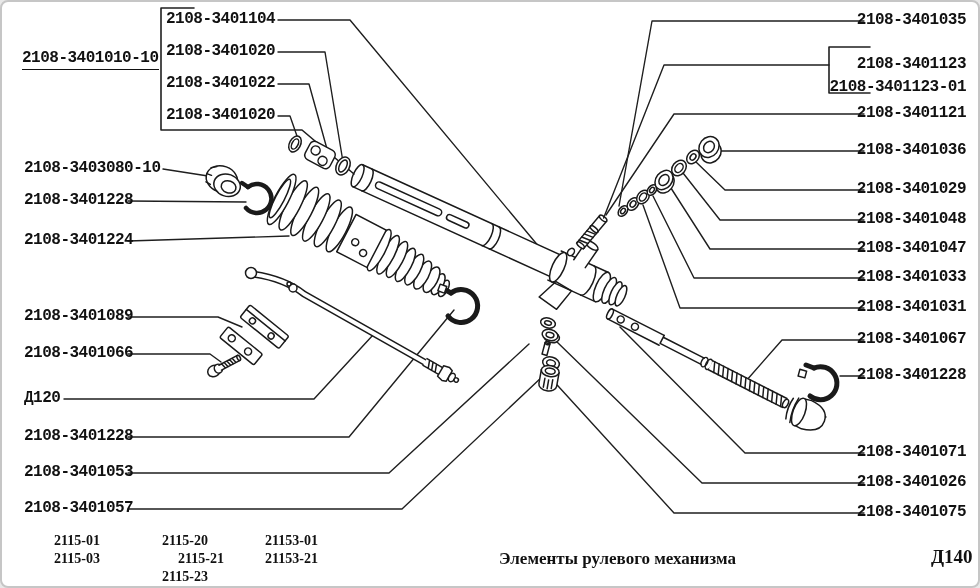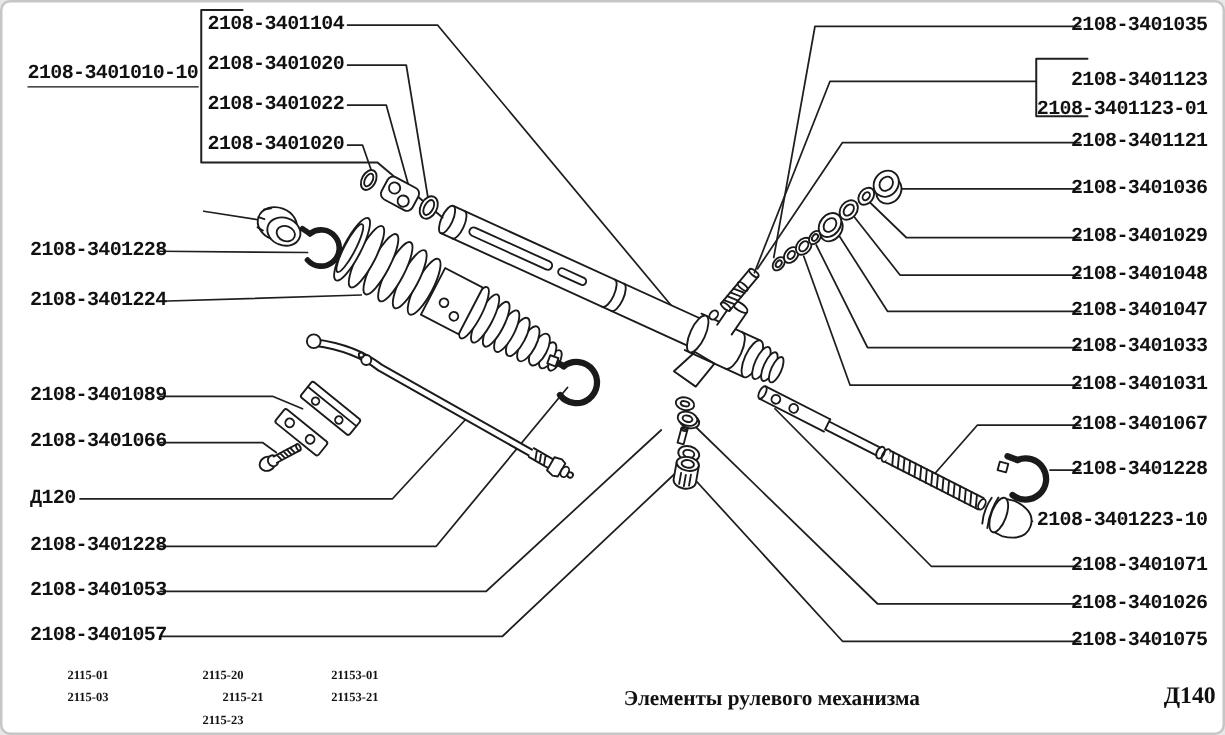--- a/index.html
+++ b/index.html
@@ -19,21 +19,21 @@
   .rodO{fill:none !important; stroke:#1a1a1a !important; stroke-width:7 !important;}
   .rodI{fill:none !important; stroke:#ffffff !important; stroke-width:3.8 !important;}
   .pl{
     position:absolute; font-family:"Liberation Mono", monospace; font-weight:700;
     font-size:16px; letter-spacing:-0.5px; color:#111; white-space:nowrap; line-height:17px;
   }
   .pr{right:12px; text-align:right;}
   .underlined{border-bottom:1.6px solid #111; padding-bottom:2px;text-align:center;}
   .ft{
     position:absolute; font-family:"Liberation Serif", serif; font-weight:700;
-    font-size:10px; color:#111; white-space:nowrap; line-height:18px;
+    font-size:14px; color:#111; white-space:nowrap; line-height:18px;
   }
   .caption{font-size:17px;}
   .sheet{font-size:19px;}
 </style>
 </head>
 <body>
 
 <div class="screen">
 
   <svg class="art" width="980" height="588" viewBox="0 0 980 588">
@@ -298,20 +298,21 @@
     </g>
   </svg>
 
   <div class="pl underlined" style="left:20px; top:48px;">2108-3401010-10</div>
 
   <div class="pl" style="left:164px; top:9px;">2108-3401104</div>
   <div class="pl" style="left:164px; top:41px;">2108-3401020</div>
   <div class="pl" style="left:164px; top:73px;">2108-3401022</div>
   <div class="pl" style="left:164px; top:105px;">2108-3401020</div>
 
+  <div class="pl" style="left:22px; top:158px;">2108-3403080-10</div>
   <div class="pl" style="left:22px; top:190px;">2108-3401228</div>
   <div class="pl" style="left:22px; top:230px;">2108-3401224</div>
   <div class="pl" style="left:22px; top:306px;">2108-3401089</div>
   <div class="pl" style="left:22px; top:343px;">2108-3401066</div>
   <div class="pl" style="left:22px; top:388px;">Д120</div>
   <div class="pl" style="left:22px; top:426px;">2108-3401228</div>
   <div class="pl" style="left:22px; top:462px;">2108-3401053</div>
   <div class="pl" style="left:22px; top:498px;">2108-3401057</div>
 
   <div class="pl pr" style="top:10px;">2108-3401035</div>
@@ -319,21 +320,20 @@
   <div class="pl pr" style="top:77px;">2108-3401123-01</div>
   <div class="pl pr" style="top:103px;">2108-3401121</div>
   <div class="pl pr" style="top:140px;">2108-3401036</div>
   <div class="pl pr" style="top:179px;">2108-3401029</div>
   <div class="pl pr" style="top:209px;">2108-3401048</div>
   <div class="pl pr" style="top:238px;">2108-3401047</div>
   <div class="pl pr" style="top:267px;text-align:center;">2108-3401033</div>
   <div class="pl pr" style="top:297px;">2108-3401031</div>
   <div class="pl pr" style="top:329px;">2108-3401067</div>
   <div class="pl pr" style="top:365px;">2108-3401228</div>
-  <div class="pl pr" style="top:406px;">2108-3401223-10</div>
   <div class="pl pr" style="top:442px;">2108-3401071</div>
   <div class="pl pr" style="top:472px;">2108-3401026</div>
   <div class="pl pr" style="top:502px;">2108-3401075</div>
 
   <div class="ft" style="left:52px;  top:530px;">2115-01</div>
   <div class="ft" style="left:52px;  top:548px;">2115-03</div>
   <div class="ft" style="left:160px; top:530px;">2115-20</div>
   <div class="ft" style="left:160px; top:548px;margin-left:16px;">2115-21</div>
   <div class="ft" style="left:160px; top:566px;">2115-23</div>
   <div class="ft" style="left:263px; top:530px;">21153-01</div>

